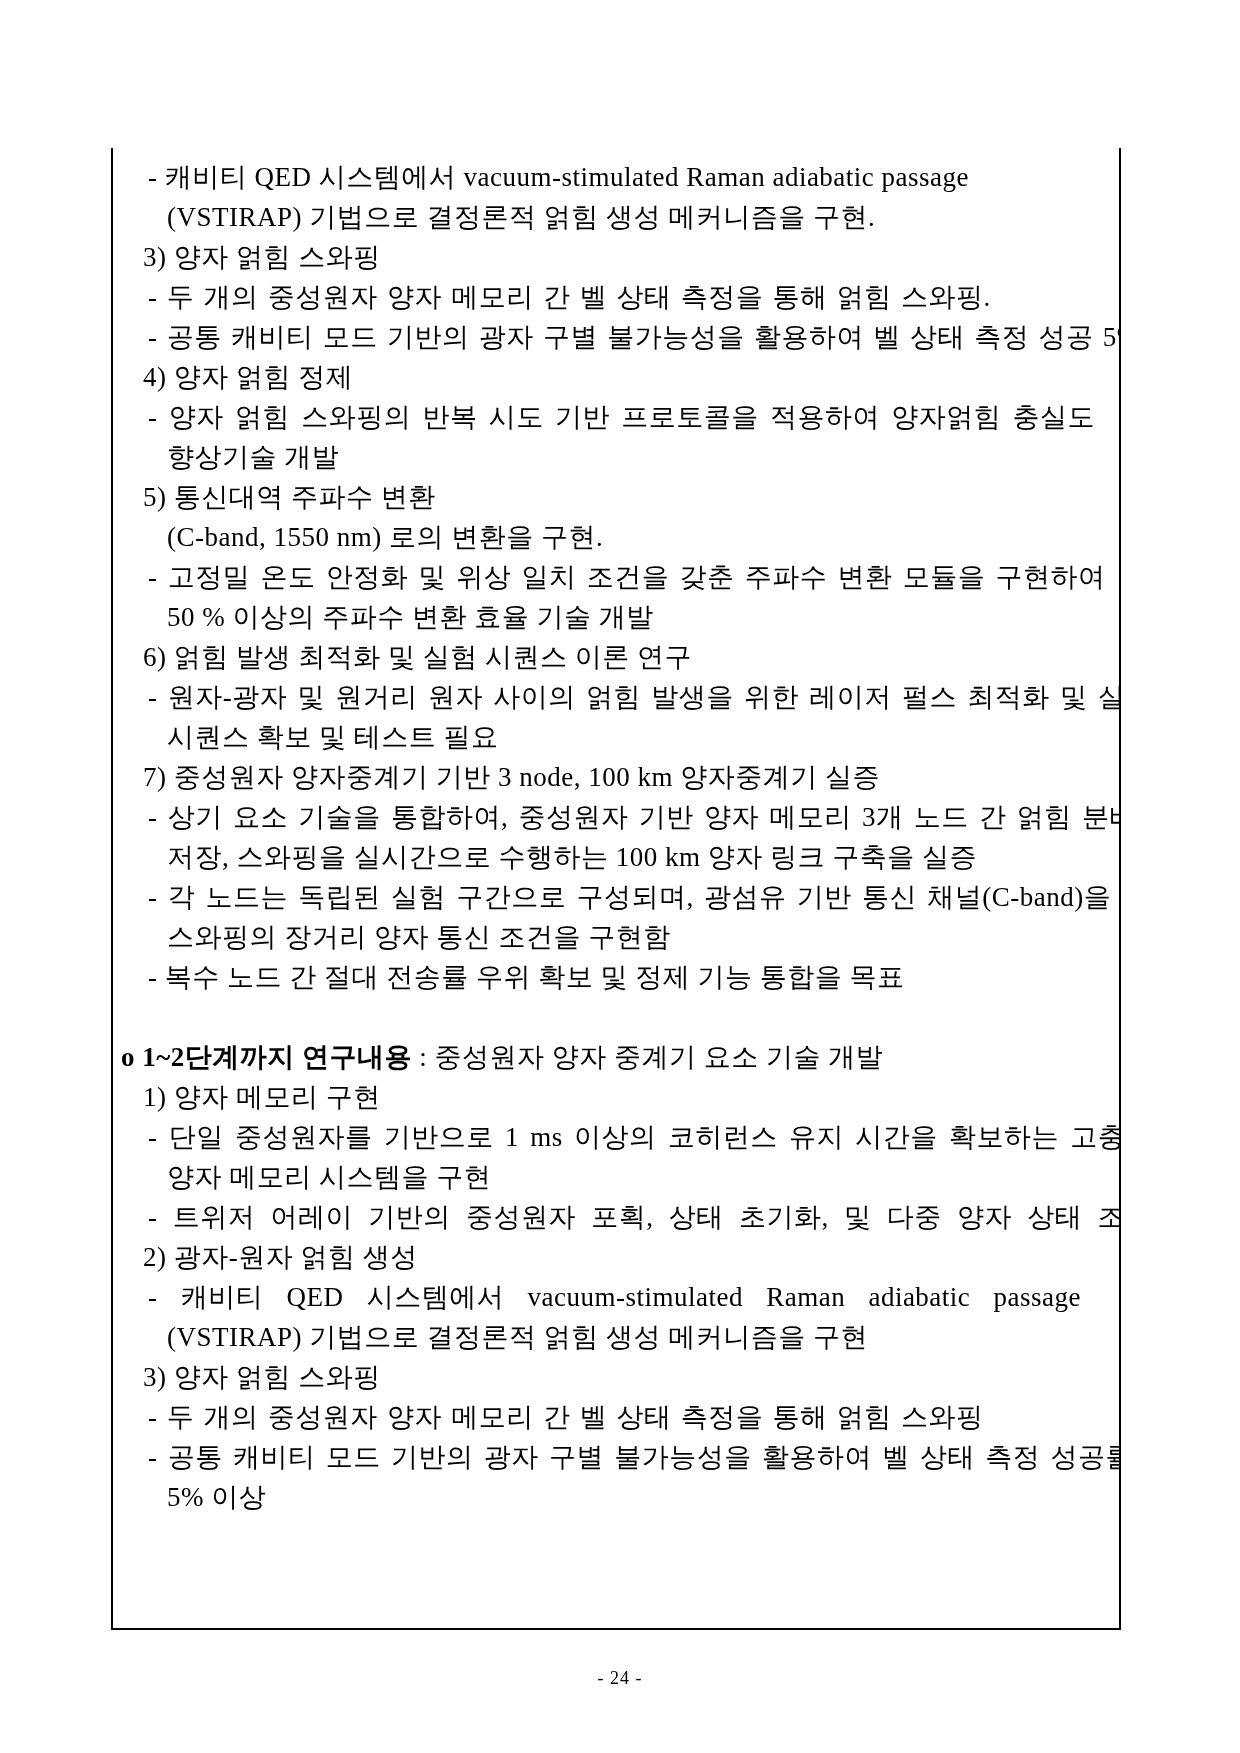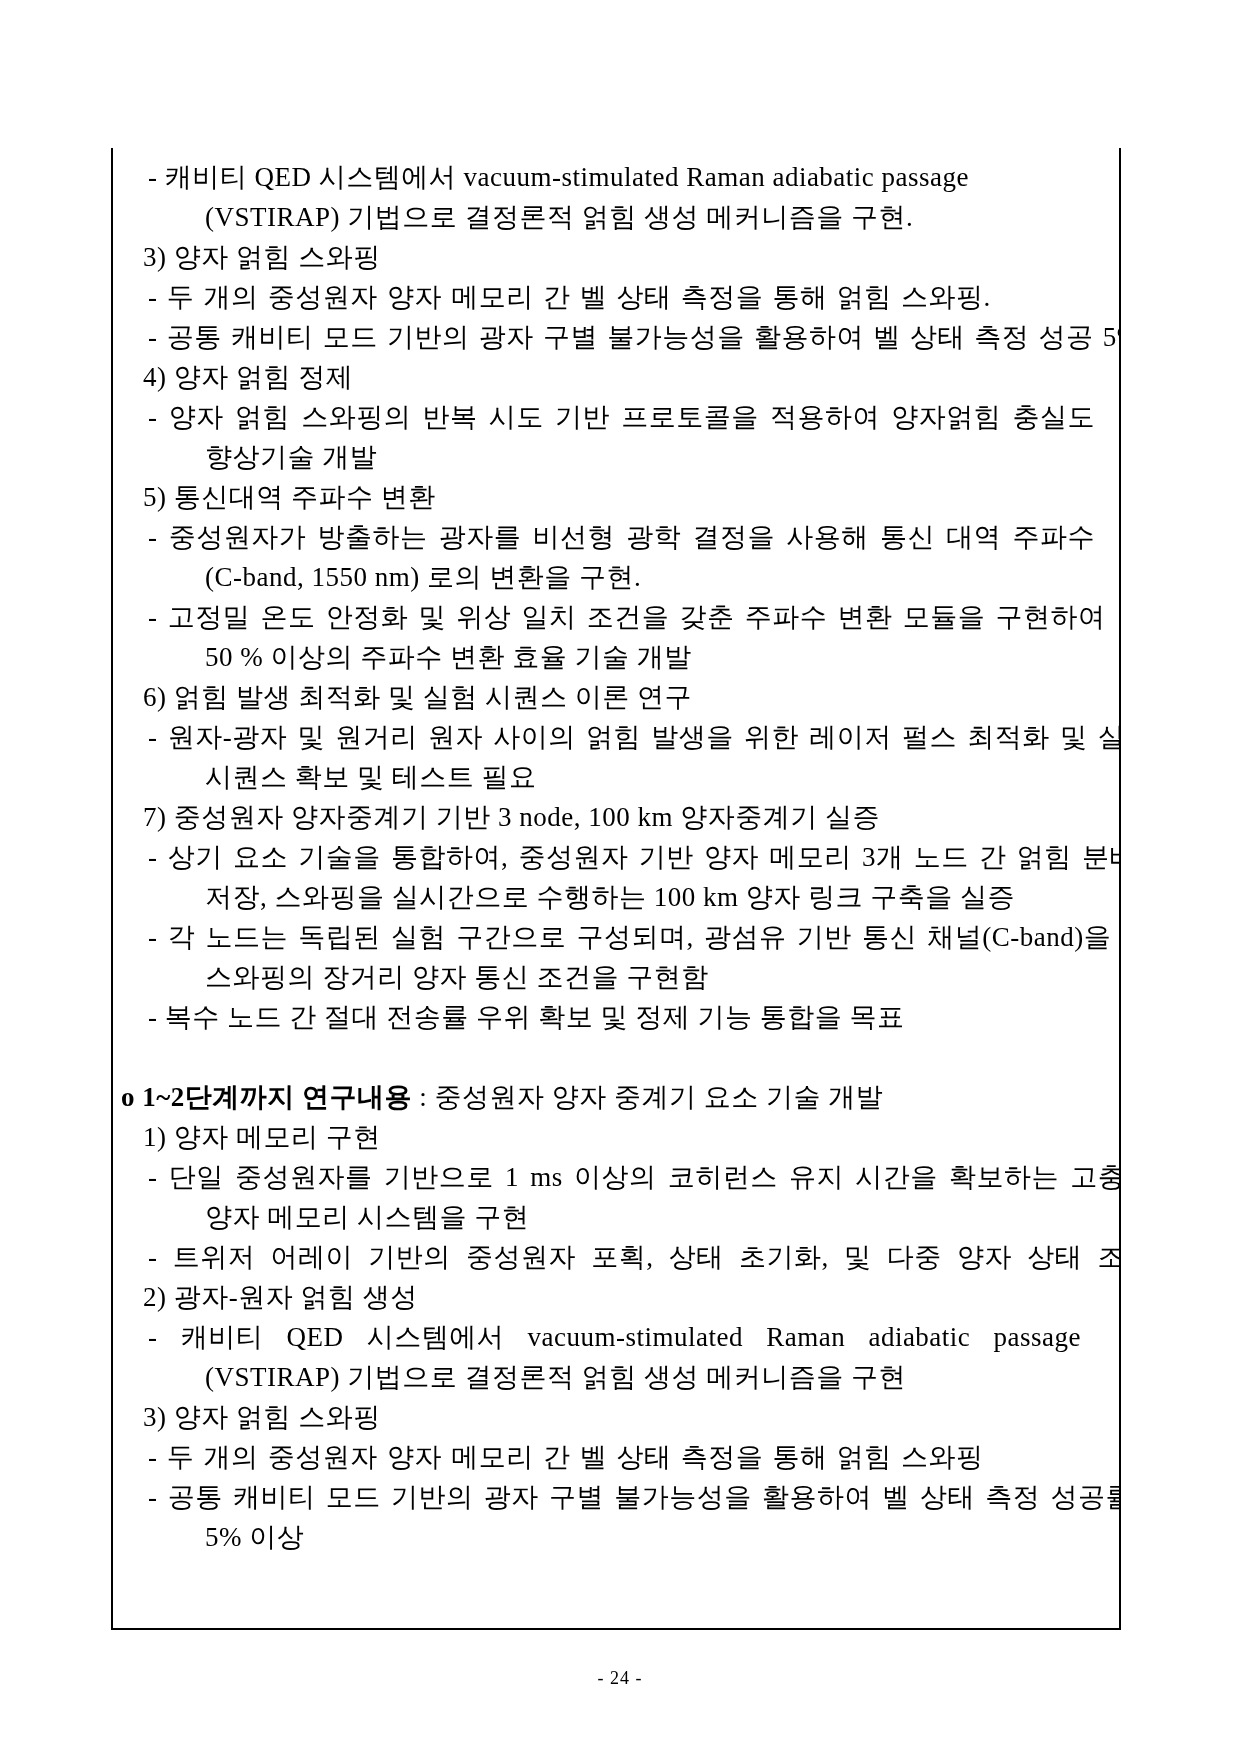--- a/index.html
+++ b/index.html
@@ -35,21 +35,21 @@
   .line {
     height: 40px;
     line-height: 40px;
     font-size: 27px;
     white-space: nowrap;
     letter-spacing: 0.5px;
   }
   .ind-header { padding-left: 8px; }
   .ind-num    { padding-left: 30px; }
   .ind-dash   { padding-left: 35px; }
-  .ind-cont   { padding-left: 92px; }
+  .ind-cont   { padding-left: 54px; }
   .ind-blank  { }
   .bold { font-weight: bold; }
   .page-number {
     position: absolute;
     left: 0; top: 1668px;
     width: 1240px;
     text-align: center;
     font-size: 18px;
     letter-spacing: 1px;
   }
@@ -62,21 +62,20 @@
     <div class="content-lines">
         <div class="line ind-dash">- 캐비티 QED 시스템에서 vacuum-stimulated Raman adiabatic passage</div>
         <div class="line ind-cont">(VSTIRAP) 기법으로 결정론적 얽힘 생성 메커니즘을 구현.</div>
         <div class="line ind-num">3) 양자 얽힘 스와핑</div>
         <div class="line ind-dash" style="word-spacing: 2px;">- 두 개의 중성원자 양자 메모리 간 벨 상태 측정을 통해 얽힘 스와핑.</div>
         <div class="line ind-dash" style="word-spacing: 2px;">- 공통 캐비티 모드 기반의 광자 구별 불가능성을 활용하여 벨 상태 측정 성공 5% 이상</div>
         <div class="line ind-num">4) 양자 얽힘 정제</div>
         <div class="line ind-dash" style="word-spacing: 4px;">- 양자 얽힘 스와핑의 반복 시도 기반 프로토콜을 적용하여 양자얽힘 충실도</div>
         <div class="line ind-cont">향상기술 개발</div>
         <div class="line ind-num">5) 통신대역 주파수 변환</div>
-        <div class="line ind-dash" style="word-spacing: 4px;">- 중성원자가 방출하는 광자를 비선형 광학 결정을 사용해 통신 대역 주파수</div>
         <div class="line ind-cont">(C-band, 1550 nm) 로의 변환을 구현.</div>
         <div class="line ind-dash" style="word-spacing: 3px;">- 고정밀 온도 안정화 및 위상 일치 조건을 갖춘 주파수 변환 모듈을 구현하여</div>
         <div class="line ind-cont">50 % 이상의 주파수 변환 효율 기술 개발</div>
         <div class="line ind-num">6) 얽힘 발생 최적화 및 실험 시퀀스 이론 연구</div>
         <div class="line ind-dash" style="word-spacing: 3px;">- 원자-광자 및 원거리 원자 사이의 얽힘 발생을 위한 레이저 펄스 최적화 및 실험</div>
         <div class="line ind-cont">시퀀스 확보 및 테스트 필요</div>
         <div class="line ind-num">7) 중성원자 양자중계기 기반 3 node, 100 km 양자중계기 실증</div>
         <div class="line ind-dash" style="word-spacing: 3px;">- 상기 요소 기술을 통합하여, 중성원자 기반 양자 메모리 3개 노드 간 얽힘 분배,</div>
         <div class="line ind-cont">저장, 스와핑을 실시간으로 수행하는 100 km 양자 링크 구축을 실증</div>
         <div class="line ind-dash" style="word-spacing: 3px; text-align: right;">- 각 노드는 독립된 실험 구간으로 구성되며, 광섬유 기반 통신 채널(C-band)을</div>

